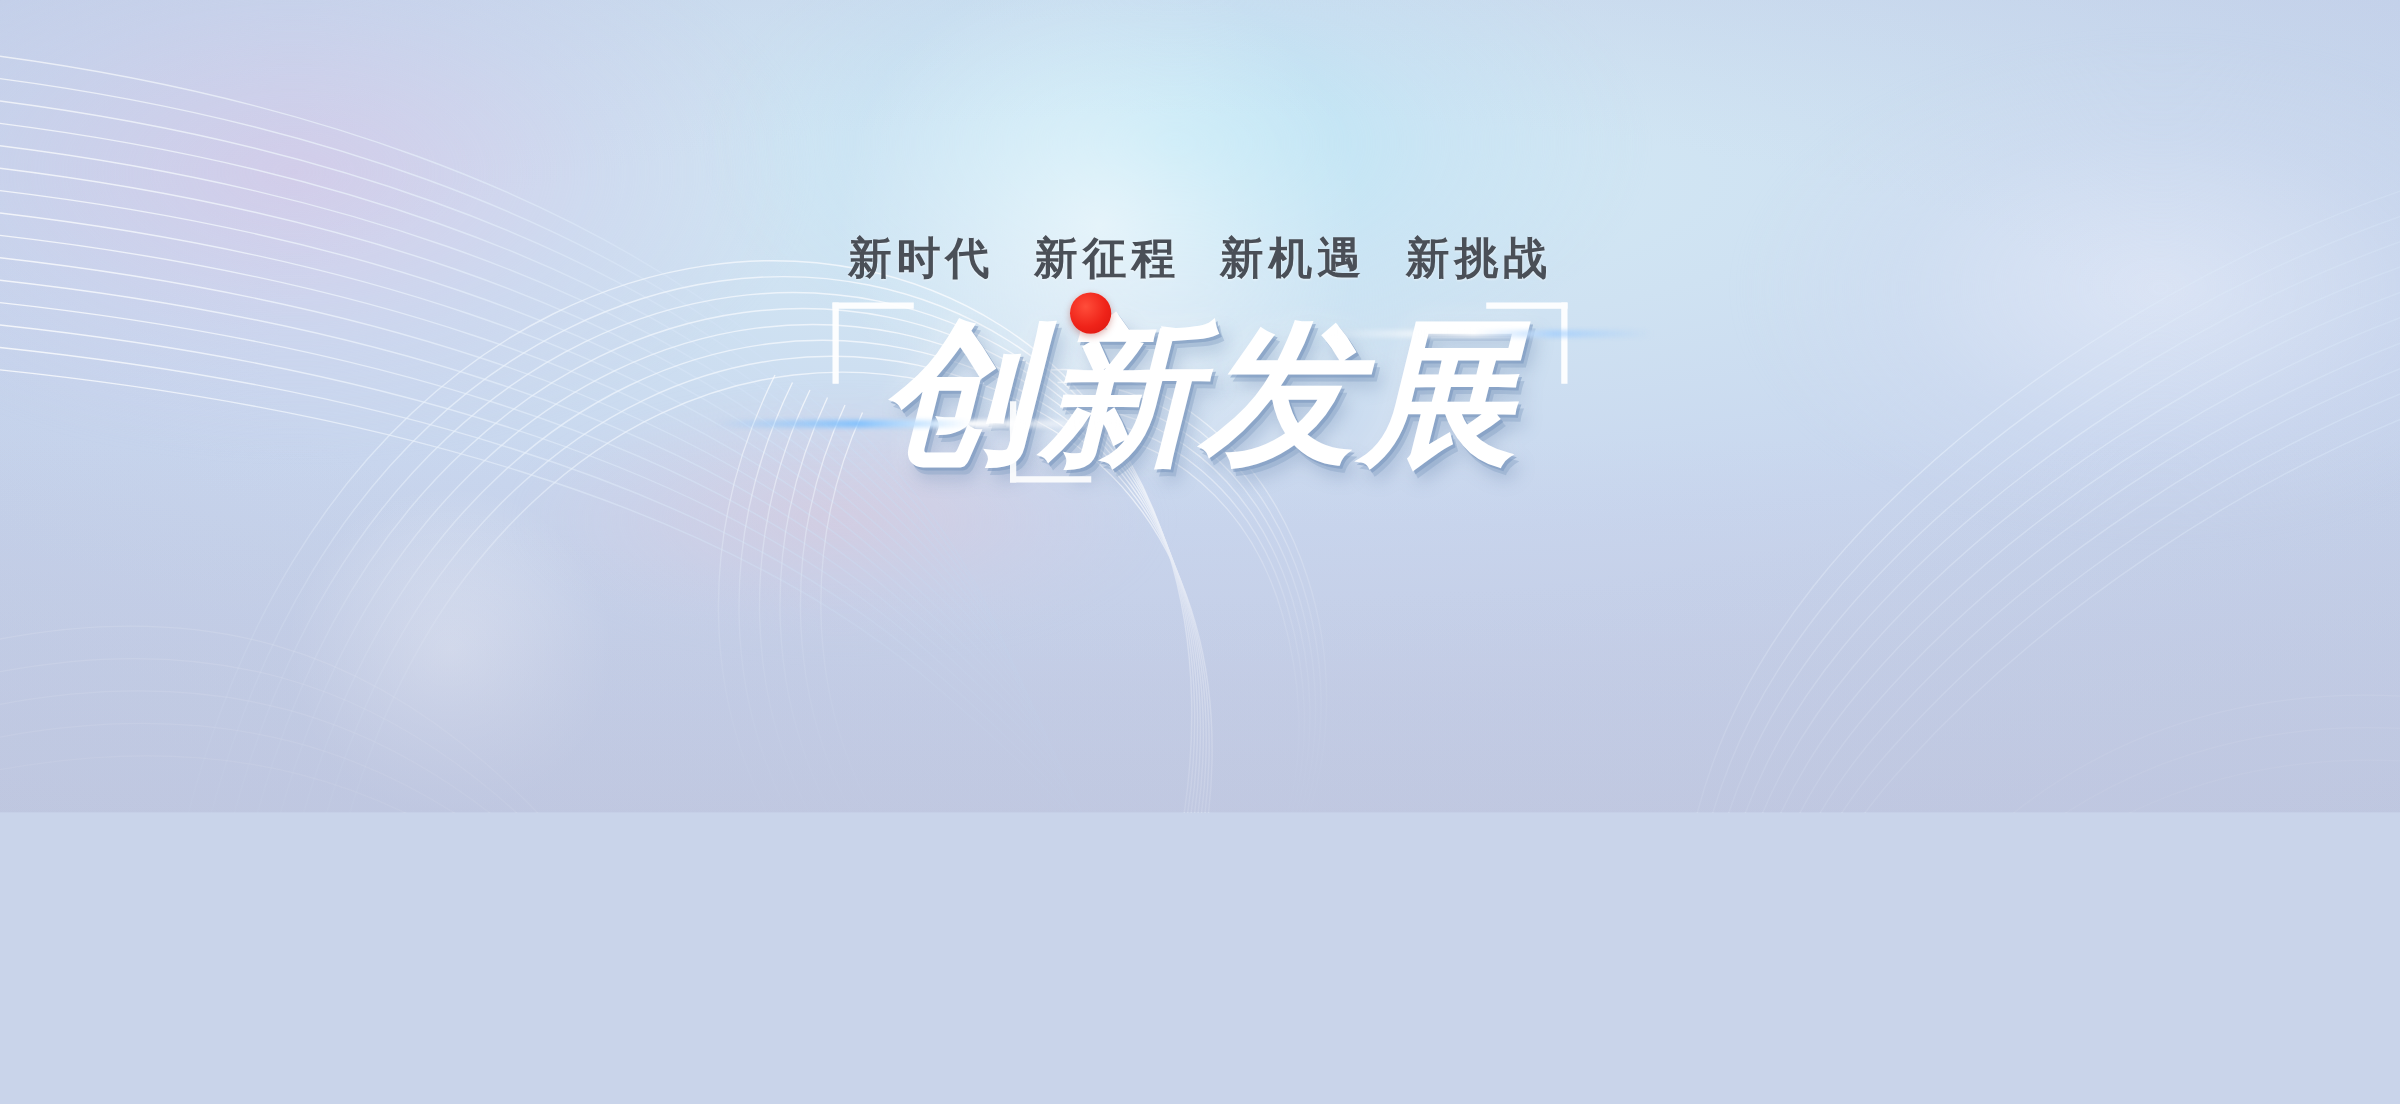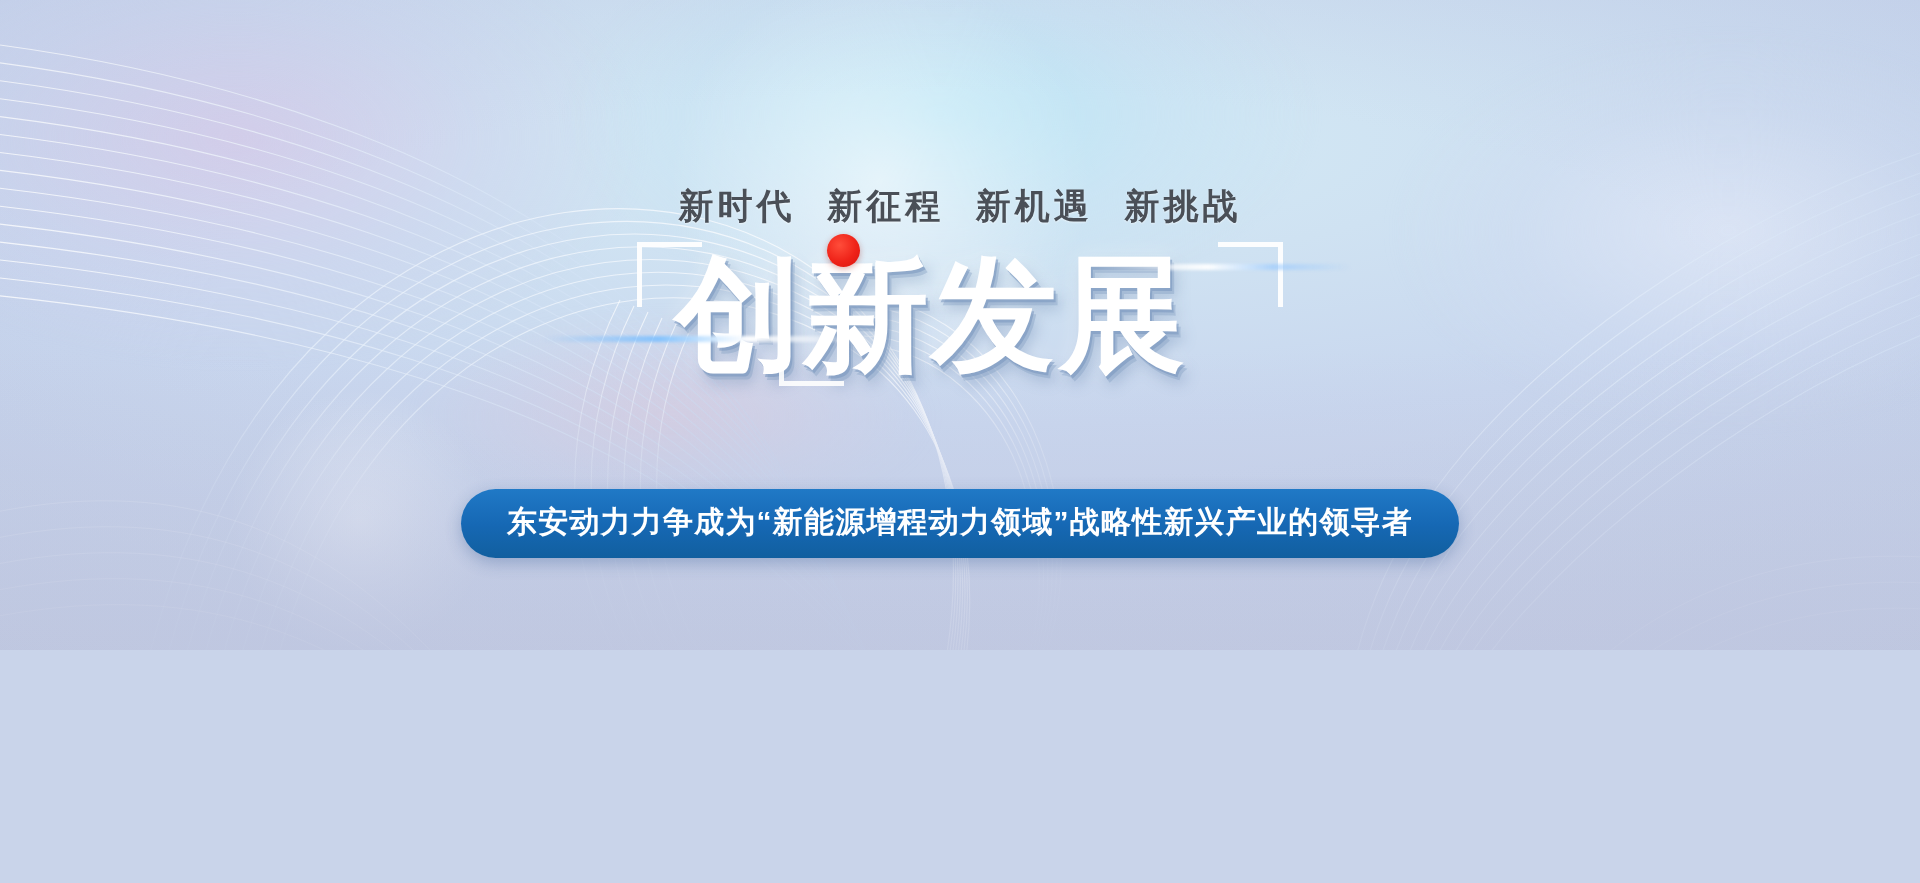--- a/index.html
+++ b/index.html
@@ -57,26 +57,28 @@
   .headline-wrap{
     position:absolute;left:0;right:0;top:228px;
     display:flex;justify-content:center;align-items:center;
   }
   .headline{
     position:relative;
     display:flex;align-items:flex-start;
     font-size:126px;line-height:1.0;font-weight:900;letter-spacing:2px;
     font-family:"DejaVu Sans","Liberation Sans",sans-serif;
     color:#ffffff;
+    font-style:italic;
     padding:24px 46px 10px 46px;
     text-shadow:
       2px 3px 0 rgba(120,150,190,0.55),
       4px 6px 0 rgba(132,160,196,0.40),
       6px 10px 14px rgba(92,122,170,0.35),
       0 0 22px rgba(255,255,255,0.35);
+    flex-direction: column;
   }
   .hl-a,.hl-b{white-space:nowrap;}
   .hl-gap{display:inline-block;width:58px;}
 
   
   .bracket{position:absolute;width:60px;height:60px;pointer-events:none;}
   .bracket.tl{left:8px;top:14px;border-left:5px solid #ffffff;border-top:5px solid #ffffff;opacity:.95;}
   .bracket.tr{right:8px;top:14px;border-right:5px solid #ffffff;border-top:5px solid #ffffff;opacity:.95;}
   .bracket.bl{left:150px;bottom:2px;border-left:5px solid #ffffff;border-bottom:5px solid #ffffff;opacity:.9;}
 
@@ -227,16 +229,15 @@
         <span class="bracket tr"></span>
         <span class="bracket bl"></span>
         <span class="red-dot"></span>
         <span class="glow-streak"></span>
         <span class="glow-streak right"></span>
         <span class="hl-a">创新发展</span>
         <span class="hl-gap"></span>
       </div>
     </div>
 
-    <div class="pill">东安动力力争成为“新能源增程动力领域”战略性新兴产业的领导者</div>
 
   </div>
 </div>
 
 </body></html>

